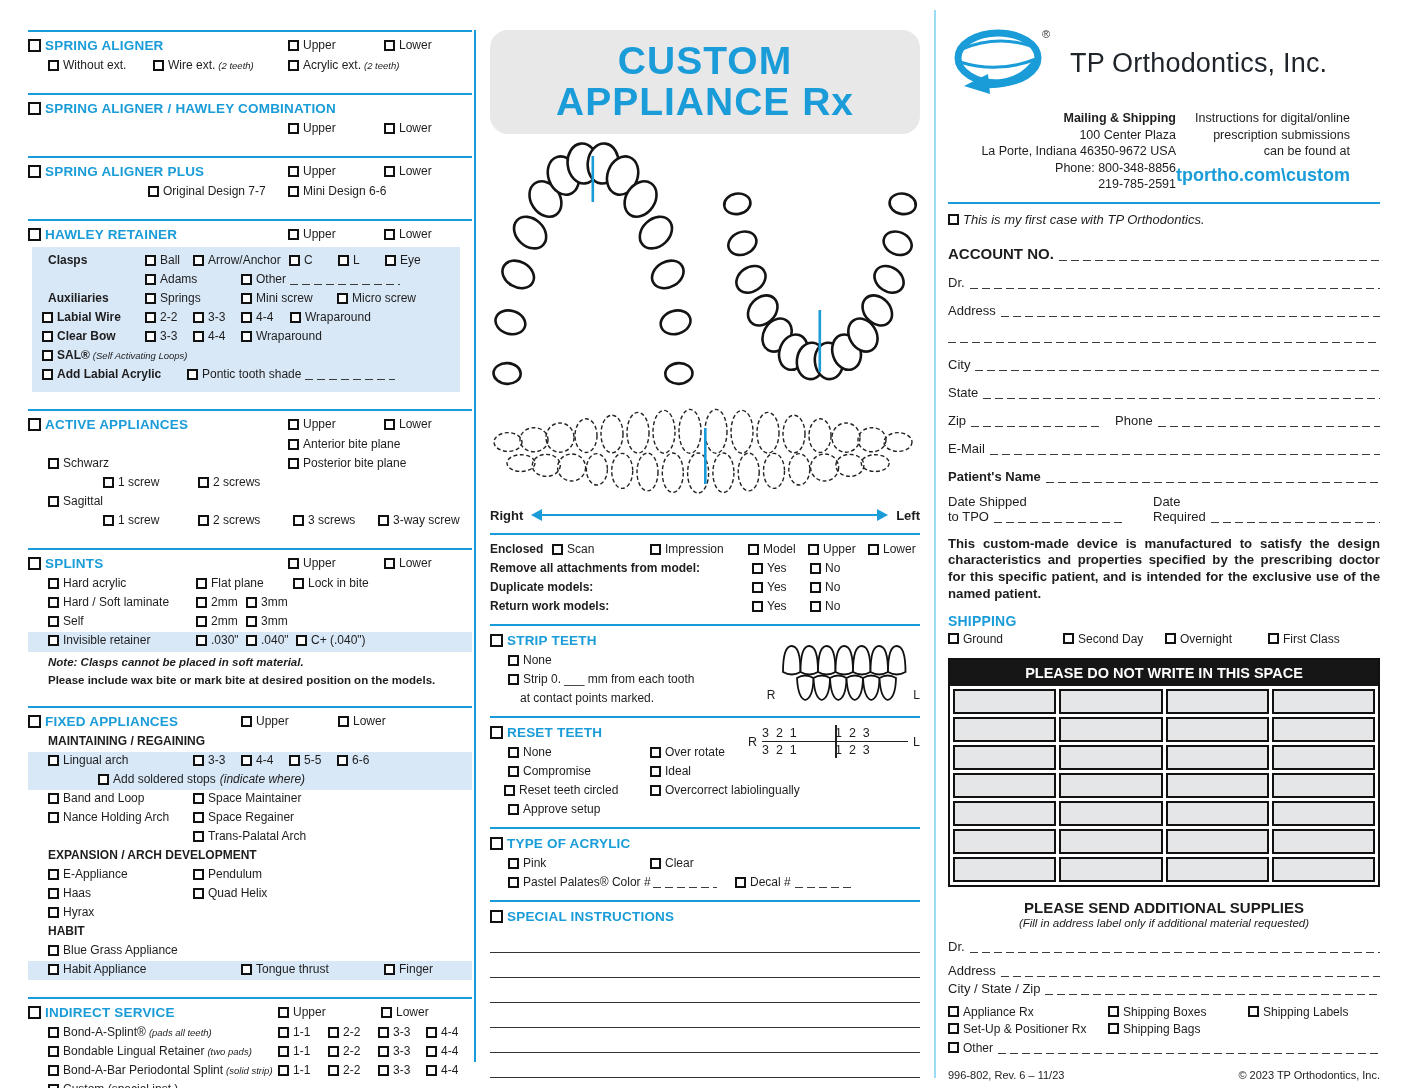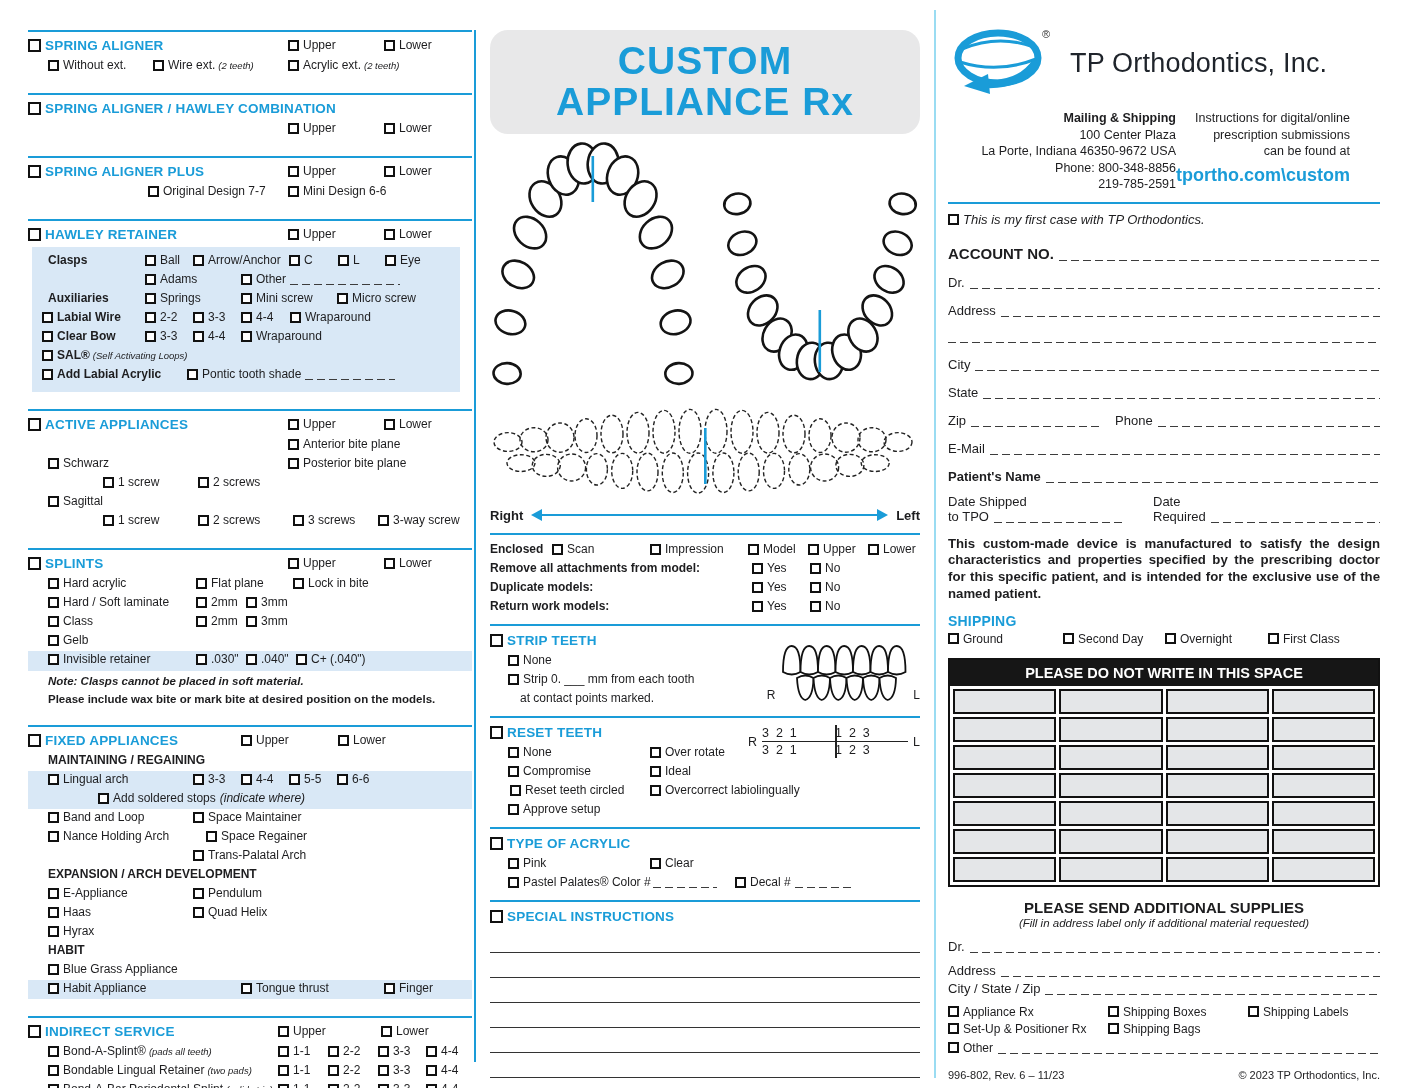--- a/index.html
+++ b/index.html
@@ -388,35 +388,29 @@
             <s class="lt">2mm</s>
           </label>
         <label class="ci abs" style="left:218px">
             <i class="ck"></i>
             <s class="lt">3mm</s>
           </label>
       </div>
       <div class="r">
         <label class="ci abs" style="left:20px">
             <i class="ck"></i>
-            <s class="lt">Class</s>
+            <s class="lt">Self</s>
           </label>
         <label class="ci abs" style="left:168px">
             <i class="ck"></i>
             <s class="lt">2mm</s>
           </label>
         <label class="ci abs" style="left:218px">
             <i class="ck"></i>
             <s class="lt">3mm</s>
-          </label>
-      </div>
-      <div class="r">
-        <label class="ci abs" style="left:20px">
-            <i class="ck"></i>
-            <s class="lt">Gelb</s>
           </label>
       </div>
       <div class="r blue-bg" style="height:20px">
         <label class="ci abs" style="left:20px">
             <i class="ck"></i>
             <s class="lt">Invisible retainer</s>
           </label>
         <label class="ci abs" style="left:168px">
             <i class="ck"></i>
             <s class="lt">.030"</s>
@@ -493,21 +487,21 @@
         <label class="ci abs" style="left:165px">
             <i class="ck"></i>
             <s class="lt">Space Maintainer</s>
           </label>
       </div>
       <div class="r">
         <label class="ci abs" style="left:20px">
             <i class="ck"></i>
             <s class="lt">Nance Holding Arch</s>
           </label>
-        <label class="ci abs" style="left:178px">
+        <label class="ci abs" style="left:165px">
             <i class="ck"></i>
             <s class="lt">Space Regainer</s>
           </label>
       </div>
       <div class="r">
         <label class="ci abs" style="left:165px">
             <i class="ck"></i>
             <s class="lt">Trans-Palatal Arch</s>
           </label>
       </div>
@@ -895,21 +889,21 @@
         <label class="ci abs" style="left:18px">
             <i class="ck"></i>
             <s class="lt">Compromise</s>
           </label>
         <label class="ci abs" style="left:160px">
             <i class="ck"></i>
             <s class="lt">Ideal</s>
           </label>
       </div>
       <div class="r">
-        <label class="ci abs" style="left:20px">
+        <label class="ci abs" style="left:14px">
             <i class="ck"></i>
             <s class="lt">Reset teeth circled</s>
           </label>
         <label class="ci abs" style="left:160px">
             <i class="ck"></i>
             <s class="lt">Overcorrect labiolingually</s>
           </label>
       </div>
       <div class="r">
         <label class="ci abs" style="left:18px">

